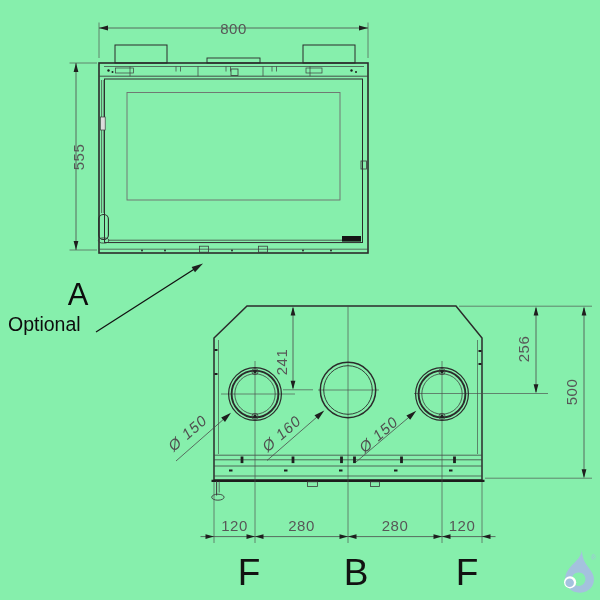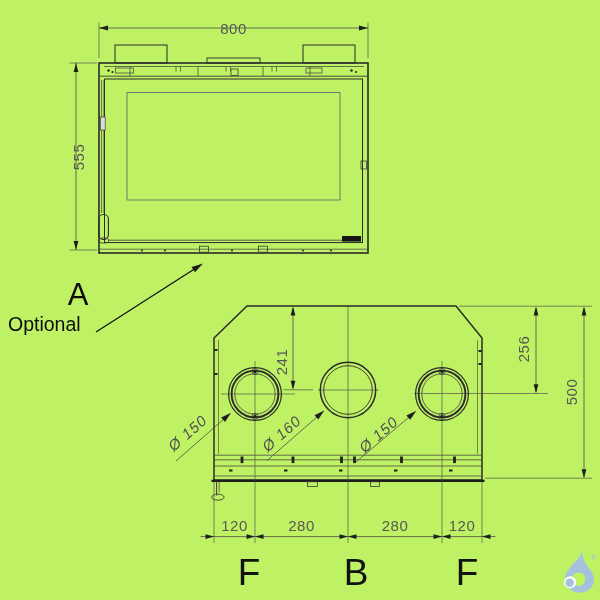--- a/index.html
+++ b/index.html
@@ -1,16 +1,16 @@
 <!DOCTYPE html>
 <html><head>
 <meta charset="utf-8">
 <style>
   html,body{margin:0;padding:0;background:#ffffff;}
-  .stage{position:relative;width:600px;height:600px;background:#bef264;overflow:hidden;
+  .stage{position:relative;width:600px;height:600px;background:#86efac;overflow:hidden;
          font-family:"Liberation Sans",sans-serif;}
   svg{position:absolute;left:0;top:0;}
   .ln   {stroke:#2b2b2b;fill:none;}
   .thin {stroke:#3c3c3c;fill:none;}
   .dimln{stroke:#4a4a4a;fill:none;}
   .axis {stroke:#4a4a4a;fill:none;}
   .arr  {fill:#1f1f1f;stroke:none;}
   text.dim{font:15px "Liberation Sans",sans-serif;fill:#575757;letter-spacing:.5px;}
   text.dia{font:italic 15px "Liberation Sans",sans-serif;fill:#4f4f4f;letter-spacing:1px;}
   text.big{font:37px "Liberation Sans",sans-serif;fill:#121212;}

